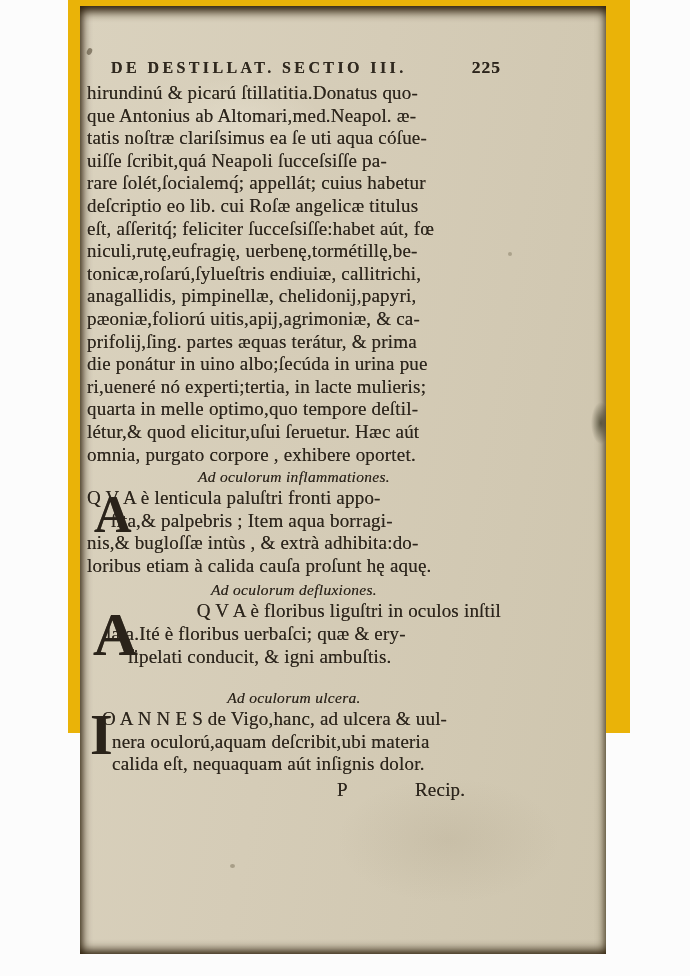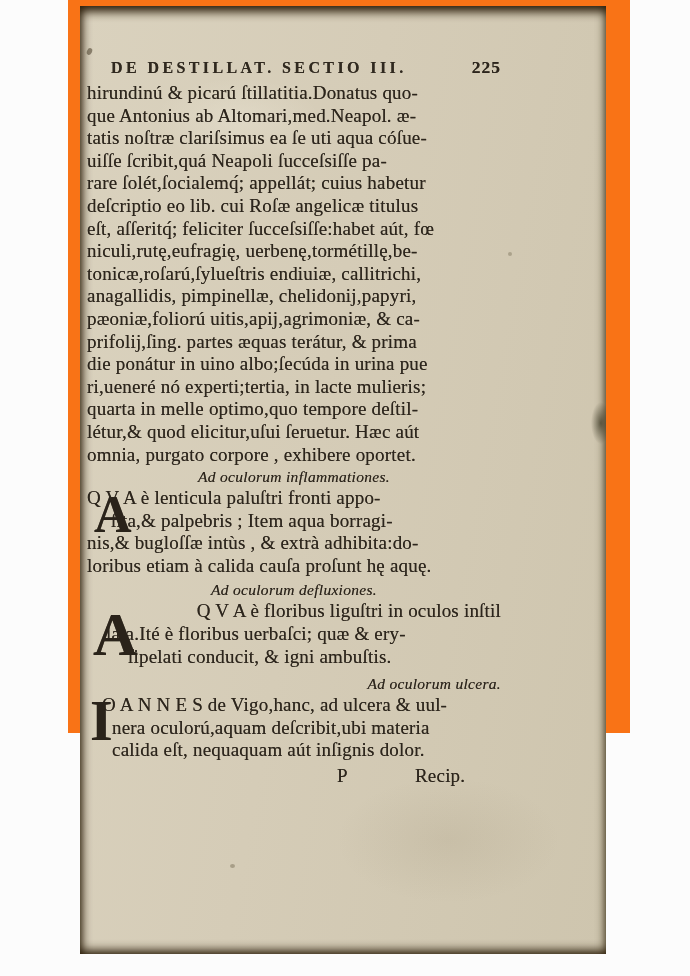--- a/index.html
+++ b/index.html
@@ -1,21 +1,21 @@
 <!DOCTYPE html>
 <html><head>
 <meta charset="utf-8">
 <style>
   html,body{margin:0;padding:0;}
   .canvas{
     position:relative;width:690px;height:976px;background:#fcfcfc;overflow:hidden;
     font-family:"Liberation Serif","DejaVu Serif",serif;
   }
   .scan{
-    position:absolute;left:68px;top:0;width:562px;height:733px;background:#f97316;
+    position:absolute;left:68px;top:0;width:562px;height:733px;background:#eab308;
   }
   .page{
     position:absolute;left:12px;top:6px;width:526px;height:948px;
     background:
       radial-gradient(ellipse 14px 30px at 99% 44%, rgba(82,78,58,0.85), rgba(82,78,58,0) 70%),
       radial-gradient(ellipse 120px 60px at 30% 12%, rgba(255,252,240,0.22), rgba(255,252,240,0) 70%),
       radial-gradient(ellipse 160px 90px at 70% 88%, rgba(120,105,75,0.10), rgba(120,105,75,0) 70%),
       linear-gradient(100deg,#dad2be 0%,#d5ccb7 45%,#cec5ae 100%);
     box-shadow:
       inset 0 12px 10px -6px rgba(42,28,8,0.95),
@@ -37,21 +37,21 @@
     padding-left:24px;height:24px;margin-bottom:2px;}
   .running{font-size:16px;letter-spacing:3.4px;font-weight:bold;color:#30291f;}
   .pagenum{font-size:17.5px;letter-spacing:1px;font-weight:bold;}
   .line{white-space:nowrap;}
   .sec-heading{
     text-align:center;font-style:italic;font-size:15.5px;line-height:21px;
     letter-spacing:0.3px;
   }
   .h1{margin-top:0;}
   .h2{margin-top:2px;}
-  .h3{margin-top:3px;padding-top:2px;text-align:right;}
+  .h3{margin-top:17px;padding-top:2px;}
   .sec{position:relative;}
   .sec.s3p{margin-bottom:2px;}
   .dropcap{position:absolute;font-weight:bold;color:#2a231a;}
   .dc1{left:7px;top:4px;font-size:52px;line-height:48px;}
   .dc2{left:6px;top:5px;font-size:62px;line-height:58px;}
   .dc3{left:3px;top:-1px;font-size:58px;line-height:56px;font-weight:bold;}
   .i46{}
   .i36{padding-left:24px;font-family:Liberation Serif, serif;}
   .i48{padding-left:48px;text-align:right;}
   .i33{padding-left:19px;}

